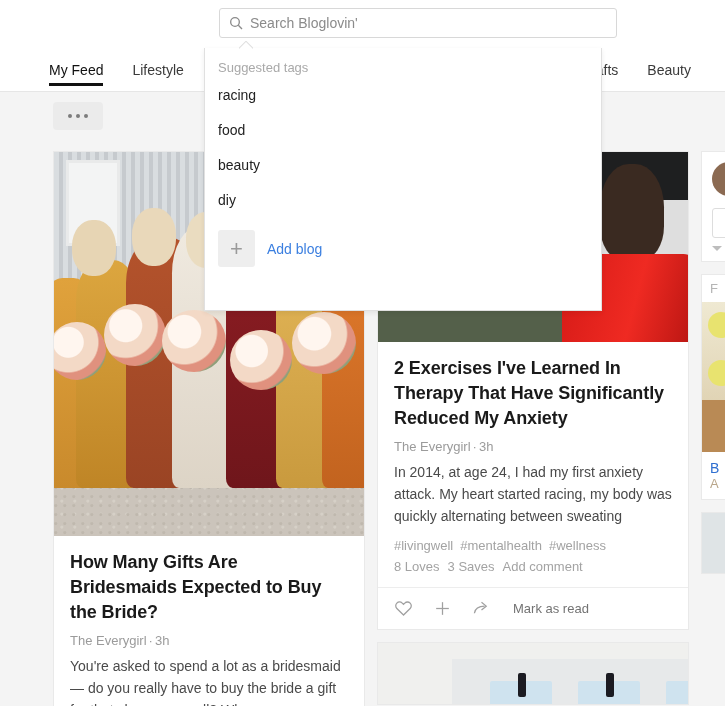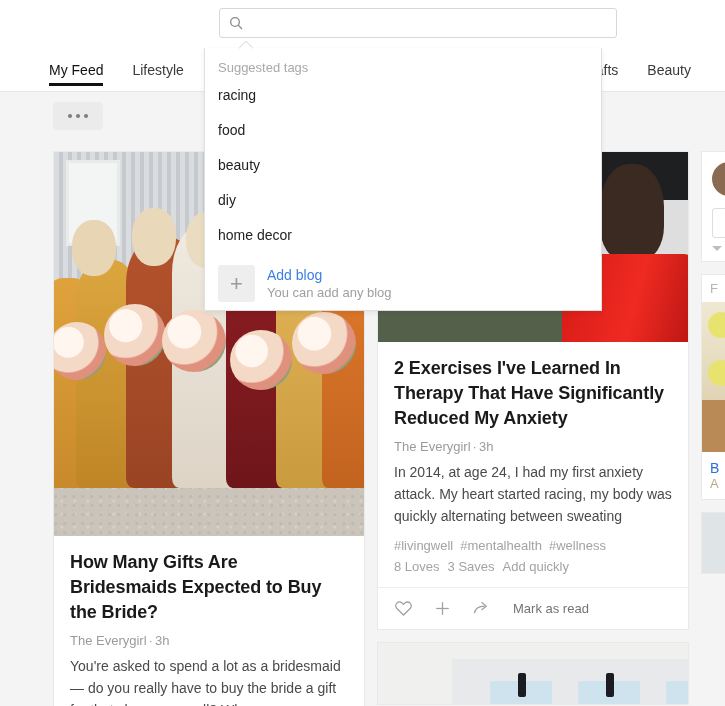--- a/index.html
+++ b/index.html
@@ -234,20 +234,21 @@
   <div class="header">
 
     <div class="search-wrap">
       <div class="search-box">
         <span class="search-icon">
           <svg viewBox="0 0 24 24" width="16" height="16" fill="none" stroke="#8b8b8b" stroke-width="2">
             <circle cx="10.5" cy="10.5" r="6.5"></circle>
             <line x1="15.5" y1="15.5" x2="21" y2="21"></line>
           </svg>
         </span>
+        <input class="search-input" type="text" placeholder="Search Bloglovin'" style="">
       </div>
     </div>
   </div>
 
   <div class="nav">
     <div class="nav-inner">
       <div class="nav-item active">My Feed</div>
       <div class="nav-item">Lifestyle</div>
       <div class="nav-item">D</div>
       <div style="width:300px"></div>
@@ -309,21 +310,21 @@
         <div class="card-body">
           <div class="card-title">2 Exercises I've Learned In Therapy That Have Significantly Reduced My Anxiety</div>
           <div class="card-meta">
             <span>The Everygirl</span><span class="dot">·</span><span>3h</span>
           </div>
           <div class="card-excerpt">In 2014, at age 24, I had my first anxiety attack. My heart started racing, my body was quickly alternating between sweating</div>
           <div class="card-tags">
             <span>#livingwell</span><span>#mentalhealth</span><span>#wellness</span>
           </div>
           <div class="card-stats">
-            <span>8 Loves</span><span>3 Saves</span><span>Add quickly</span>
+            <span>8 Loves</span><span>3 Saves</span><span>Add comment</span>
           </div>
         </div>
         <div class="card-actions">
           <span class="act-icon">
             <svg viewBox="0 0 24 24" width="19" height="19" fill="none" stroke="#a0a0a0" stroke-width="1.6">
               <path d="M12 20.3 3.6 12a4.8 4.8 0 0 1 6.8-6.8L12 6.8l1.6-1.6a4.8 4.8 0 0 1 6.8 6.8Z"></path>
             </svg>
           </span>
           <span class="act-icon">
             <svg viewBox="0 0 24 24" width="19" height="19" stroke="#a0a0a0" stroke-width="1.6">
@@ -378,23 +379,21 @@
 
   </div>
 
   <div class="dropdown-arrow"></div>
   <div class="dropdown">
     <div class="dd-header">Suggested tags</div>
     <div class="dd-item">racing</div>
     <div class="dd-item">food</div>
     <div class="dd-item">beauty</div>
     <div class="dd-item">diy</div>
-    <div class="dd-item">home decor</div>
     <div class="dd-add">
       <div class="dd-plus">+</div>
       <div class="dd-add-text">
         <div class="dd-add-title">Add blog</div>
-        <div class="dd-add-sub">You can add any blog</div>
       </div>
     </div>
   </div>
 
 </div>
 
 </body></html>

